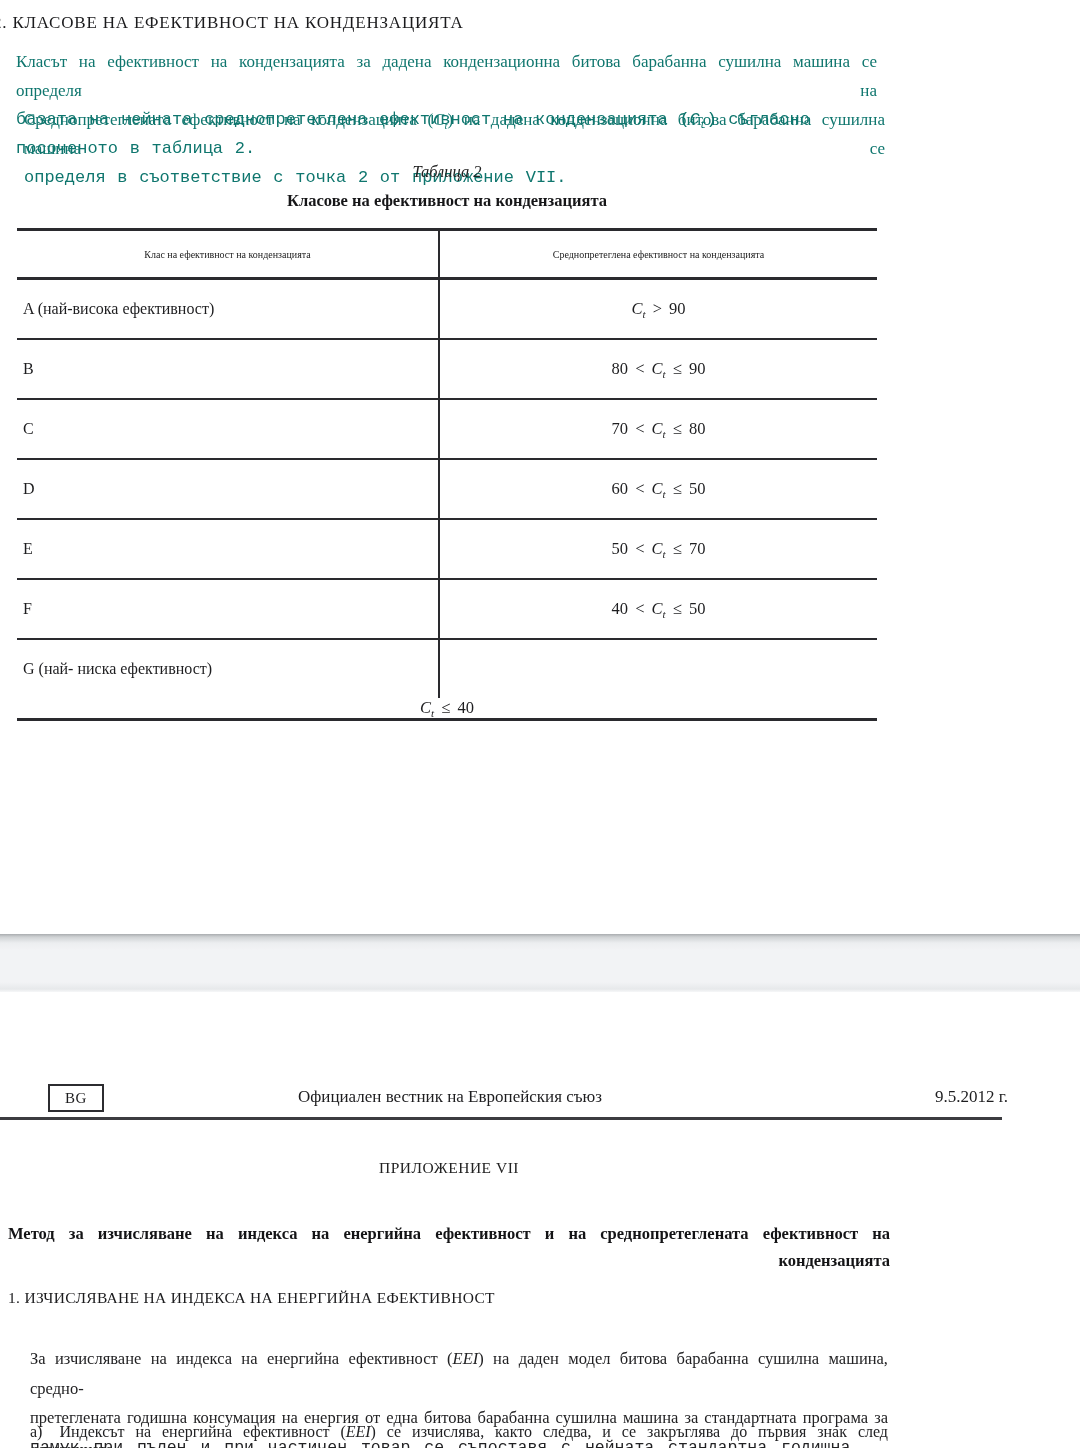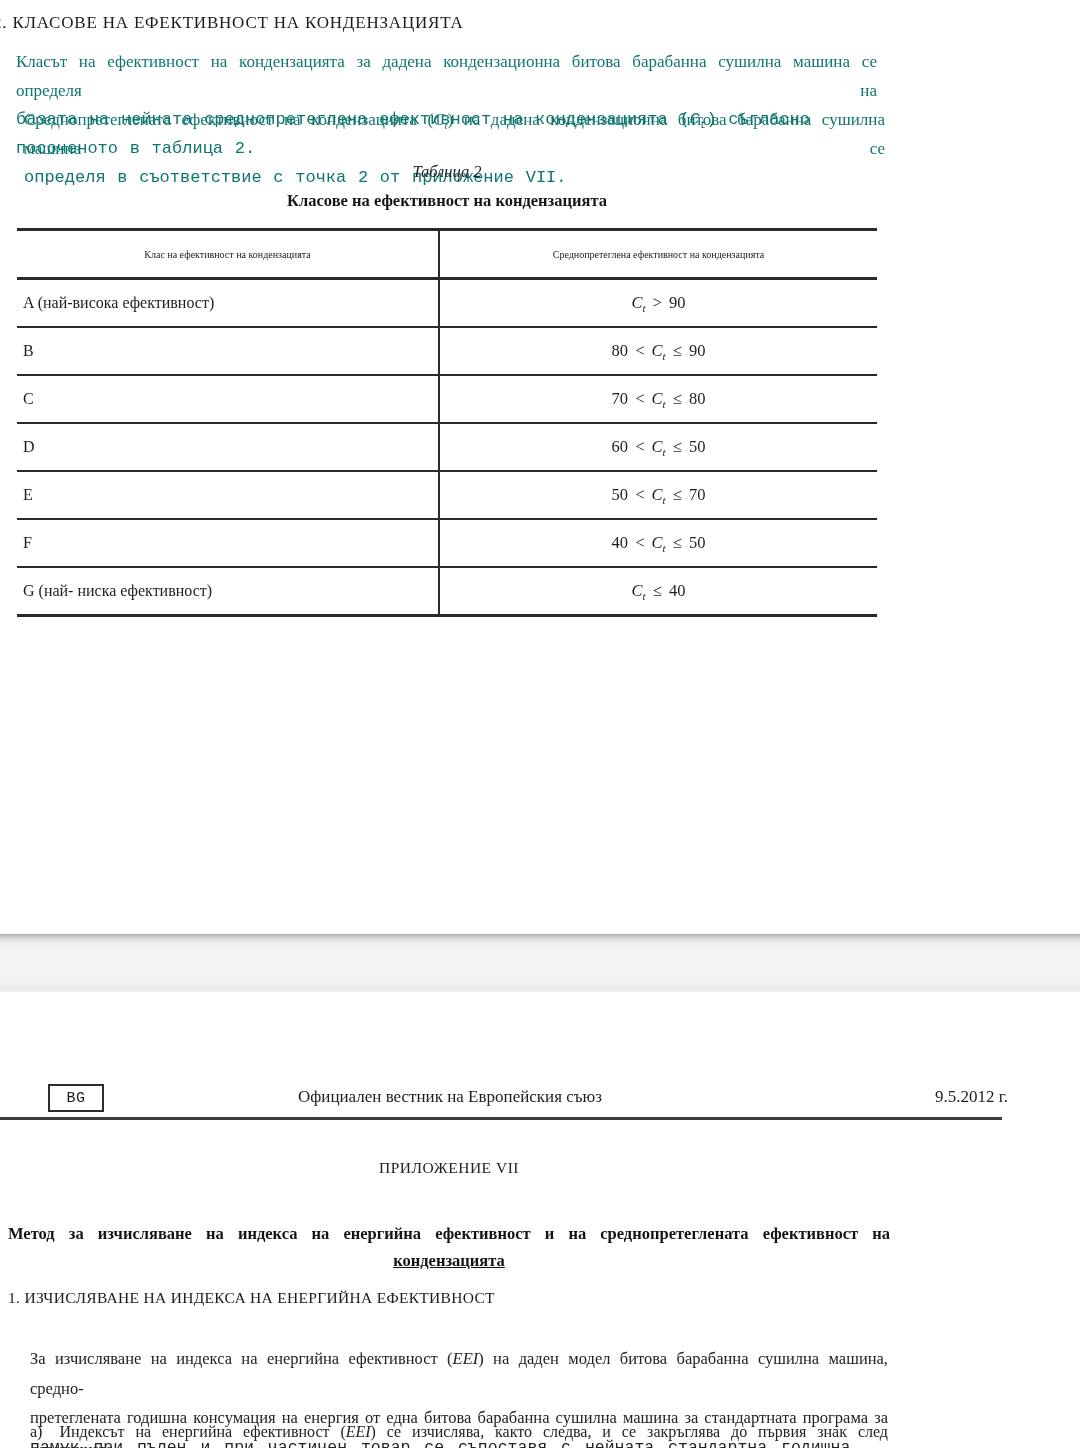--- a/index.html
+++ b/index.html
@@ -26,55 +26,55 @@
   }
   .tbl-title{
     position:absolute;top:191px;left:17px;width:860px;text-align:center;
     font-weight:bold;font-size:16.5px;color:#161618;
   }
   .ctable{
     position:absolute;top:228px;left:17px;width:860px;
     border-top:3px solid #2a2a2e;border-bottom:3px solid #2a2a2e;
   }
   .trow{display:flex;border-bottom:2px solid #2a2a2e;}
-  .trow:last-child{border-bottom:none;}
+  .trow:last-child{border-bottom:none;flex-direction:column;}
   .thead{border-bottom:3px solid #2a2a2e;}
   .c1{width:423px;border-right:2px solid #2a2a2e;display:flex;align-items:center;box-sizing:border-box;}
   .c2{flex:1;display:flex;align-items:center;justify-content:center;}
   .thead .c1,.thead .c2{height:46px;font-size:10px;justify-content:center;color:#222;}
-  .body-row .c1,.body-row .c2{height:46px;font-size:16px;}
+  .body-row .c1,.body-row .c2{height:58px;font-size:16px;}
   .body-row .c1{padding-left:6px;}
   .cond{font-size:16.5px;word-spacing:3px;white-space:nowrap;}
   
   .page-gap{
     position:absolute;top:934px;left:0;width:1080px;height:58px;
     background:linear-gradient(180deg,#a9acaf 0px,#cfd2d4 3px,#eceef0 9px,
       #f2f3f5 16px,#f2f3f5 48px,#e7e9eb 55px,#f6f7f8 58px);
   }
   
   .oj-header{position:absolute;top:1083px;left:0;width:1080px;height:34px;}
   .bg-box{
     position:absolute;left:48px;top:1px;width:52px;height:24px;
     border:2px solid #2c2c30;display:flex;align-items:center;justify-content:center;
-    font-size:15px;letter-spacing:.5px;color:#1d1d1f;font-family:Liberation Mono, monospace;
+    font-size:15px;letter-spacing:.5px;color:#1d1d1f;
   }
   .oj-title{position:absolute;left:0;top:4px;width:900px;text-align:center;font-size:17px;color:#1d1d1f;}
   .oj-date{position:absolute;right:72px;top:4px;font-size:17px;color:#1d1d1f;white-space:nowrap;}
   .oj-rule{position:absolute;top:1117px;left:0;width:1002px;height:3px;background:#3c3c40;}
   
   .annex-heading{
     position:absolute;top:1159px;left:0;width:898px;text-align:center;
     font-size:15.5px;letter-spacing:.5px;color:#222;
   }
   .method-heading{
     position:absolute;top:1220px;left:8px;width:882px;
     font-weight:bold;font-size:16.5px;line-height:27px;color:#141416;
   }
   .method-heading .l1{text-align:justify;text-align-last:justify;word-spacing:2px;}
-  .method-heading .l2{text-align:center;text-decoration:underline;}
+  .method-heading .l2{text-align:right;}
   .sec1-heading{
     position:absolute;top:1289px;left:8px;white-space:nowrap;
     font-size:15.5px;letter-spacing:.3px;color:#1b1b1d;
   }
   .bpara{position:absolute;top:1344px;left:30px;width:858px;font-size:16.5px;line-height:29.5px;color:#222224;}
   .bpara .last{word-spacing:4px;}
   .item-a{
     position:absolute;top:1423px;left:30px;width:858px;font-size:16px;
     text-align:justify;text-align-last:justify;word-spacing:2px;color:#222224;
   }

